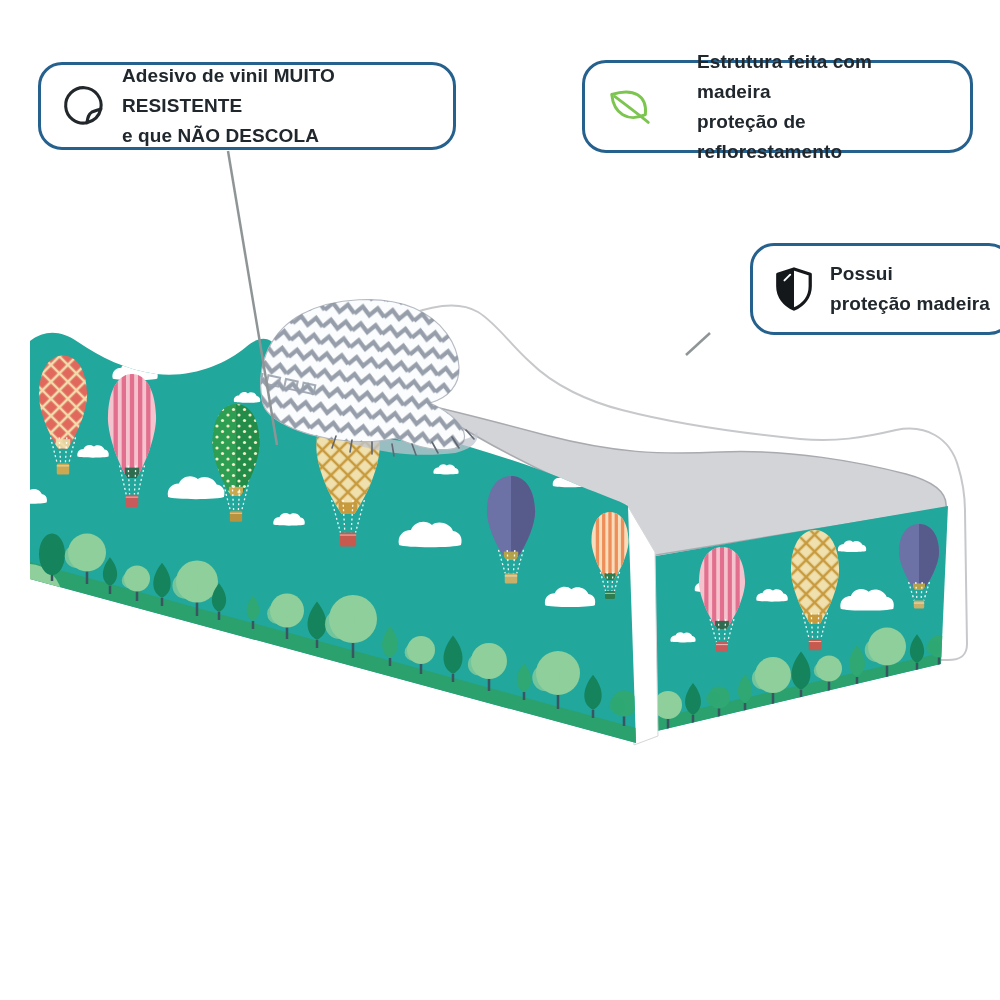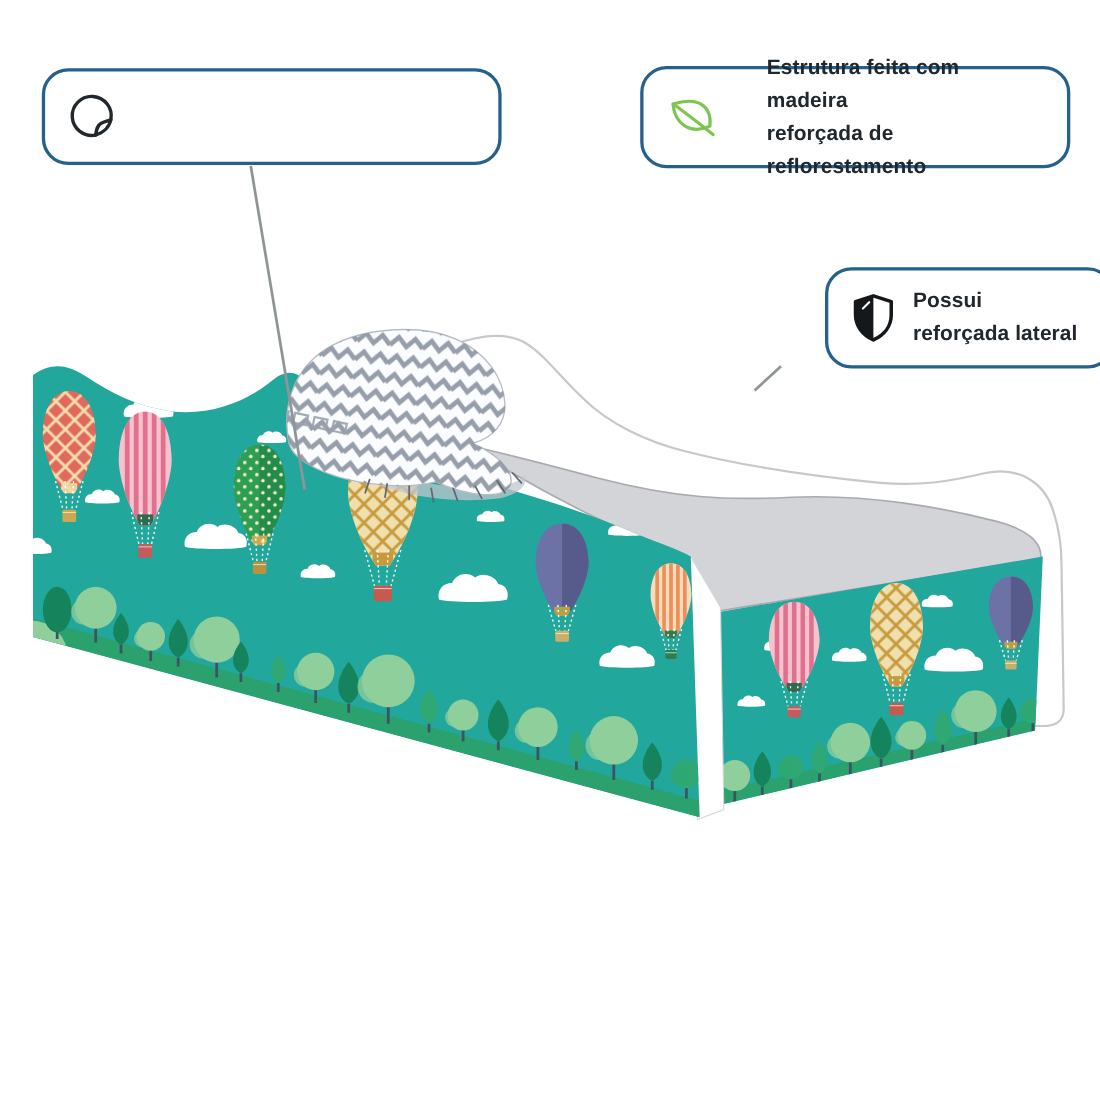--- a/index.html
+++ b/index.html
@@ -473,41 +473,45 @@
     <line x1="710" y1="333" x2="686" y2="355" stroke="#8F9597" stroke-width="2.5"></line>
   </svg>
 
   <div class="callout" id="co-vinyl">
     <span class="co-icon">
       <svg width="46" height="46" viewBox="0 0 48 48" fill="none" stroke="#22272B" stroke-width="3.2" stroke-linecap="round" stroke-linejoin="round">
         <path d="M41.5,27 A18.5,18.5 0 1 0 27,41.5"></path>
         <path d="M27,41.5 C28,36 28.5,32.5 32,30.5 C35,29 39,28 41.5,27 C40,34 34.5,39.5 27,41.5 Z"></path>
       </svg>
     </span>
+    <div class="co-text">
+      <div>Adesivo de vinil MUITO RESISTENTE</div>
+      <div>e que NÃO DESCOLA</div>
+    </div>
   </div>
 
   <div class="callout" id="co-wood">
     <span class="co-icon">
       <svg width="50" height="50" viewBox="0 0 52 52" fill="none" stroke="#7CC54F" stroke-width="3" stroke-linecap="round" stroke-linejoin="round">
         <path d="M7,13 C30,6 44,14 42,34 C24,42 9,33 7,13 Z"></path>
         <path d="M10,15 C22,24 34,33 45,42"></path>
       </svg>
     </span>
     <div class="co-text">
       <div>Estrutura feita com madeira</div>
-      <div>reforçada de reflorestamento</div>
+      <div>proteção de reflorestamento</div>
     </div>
   </div>
 
   <div class="callout" id="co-protect">
     <span class="co-icon">
       <svg width="42" height="46" viewBox="0 0 44 48">
         <path d="M22,3 L39,8.5 L39,21 C39,32 32,40.5 22,45 C12,40.5 5,32 5,21 L5,8.5 Z" fill="#FFFFFF" stroke="#15181B" stroke-width="3.4" stroke-linejoin="round"></path>
         <path d="M22,3 L5,8.5 L5,21 C5,32 12,40.5 22,45 Z" fill="#15181B"></path>
         <path d="M12,15 L18,9" stroke="#FFFFFF" stroke-width="2" stroke-linecap="round"></path>
       </svg>
     </span>
     <div class="co-text">
       <div>Possui</div>
-      <div>reforçada lateral</div>
+      <div>proteção madeira</div>
     </div>
   </div>
 </div>
 
 </body></html>

